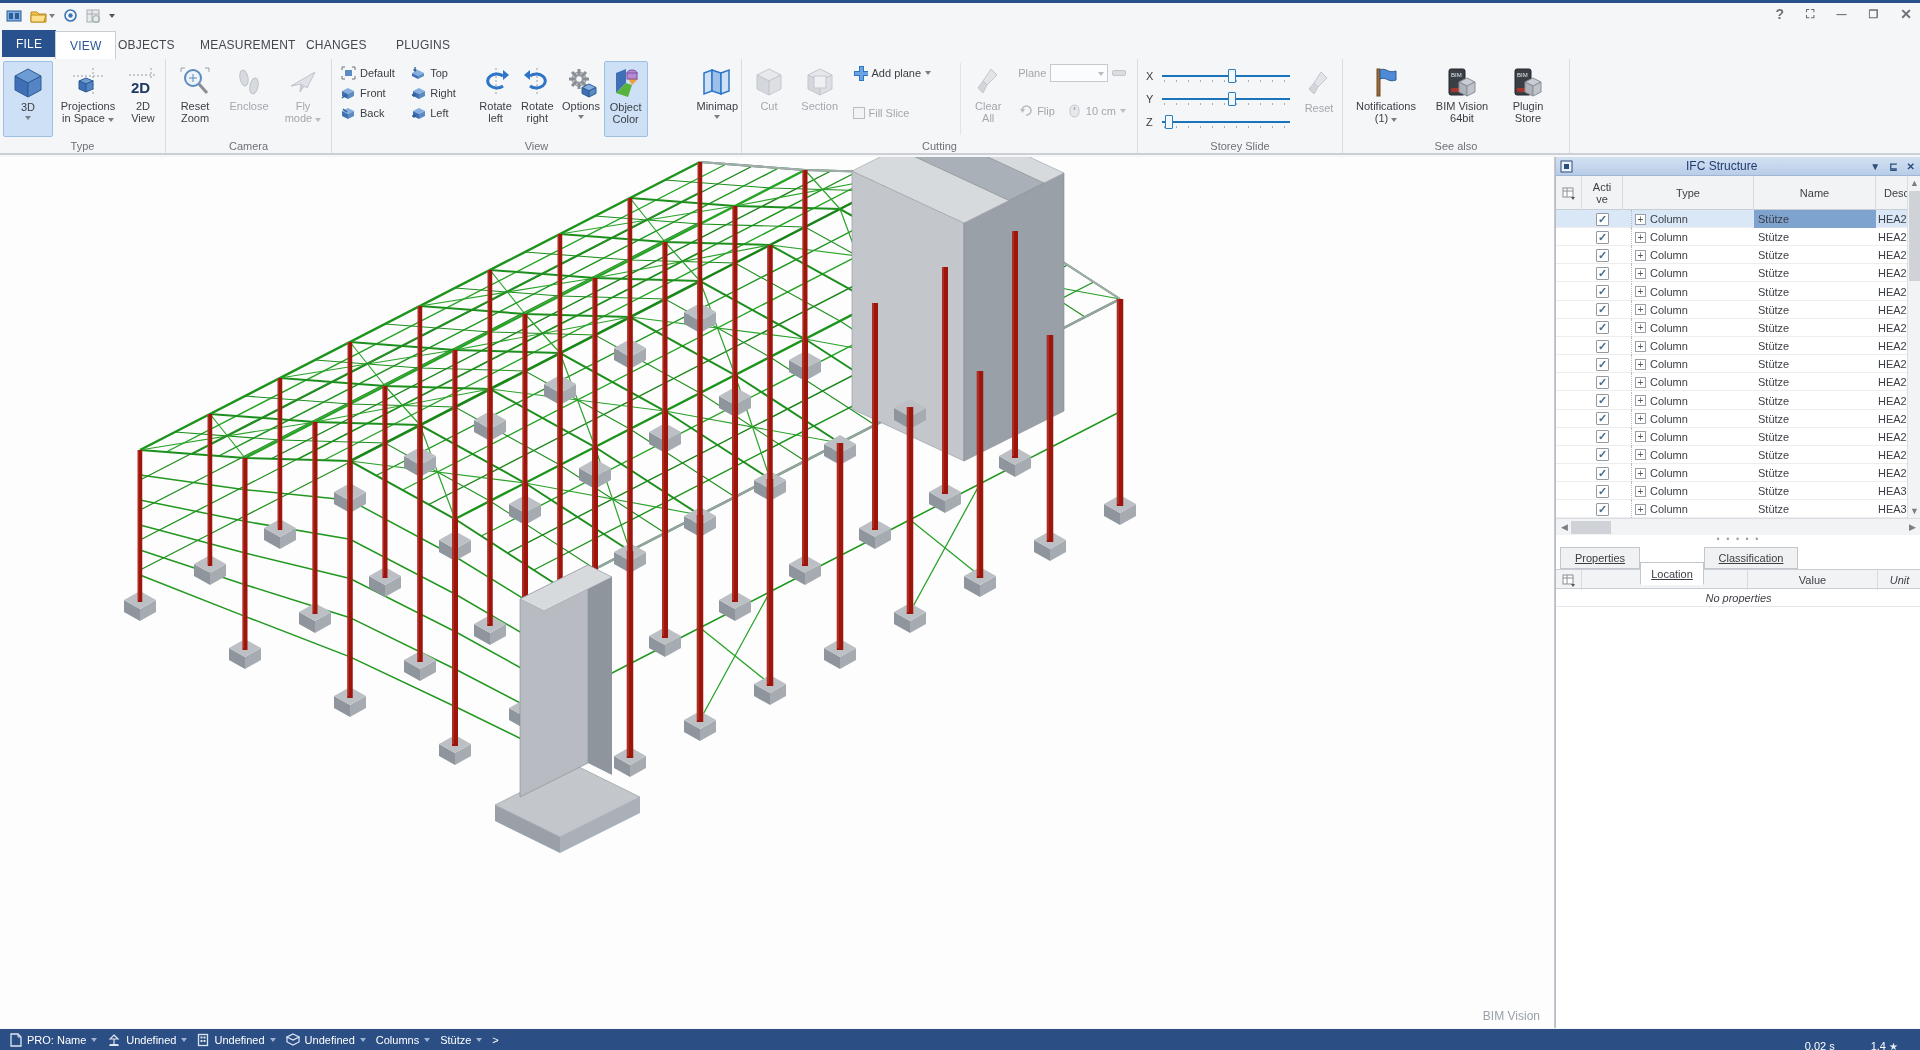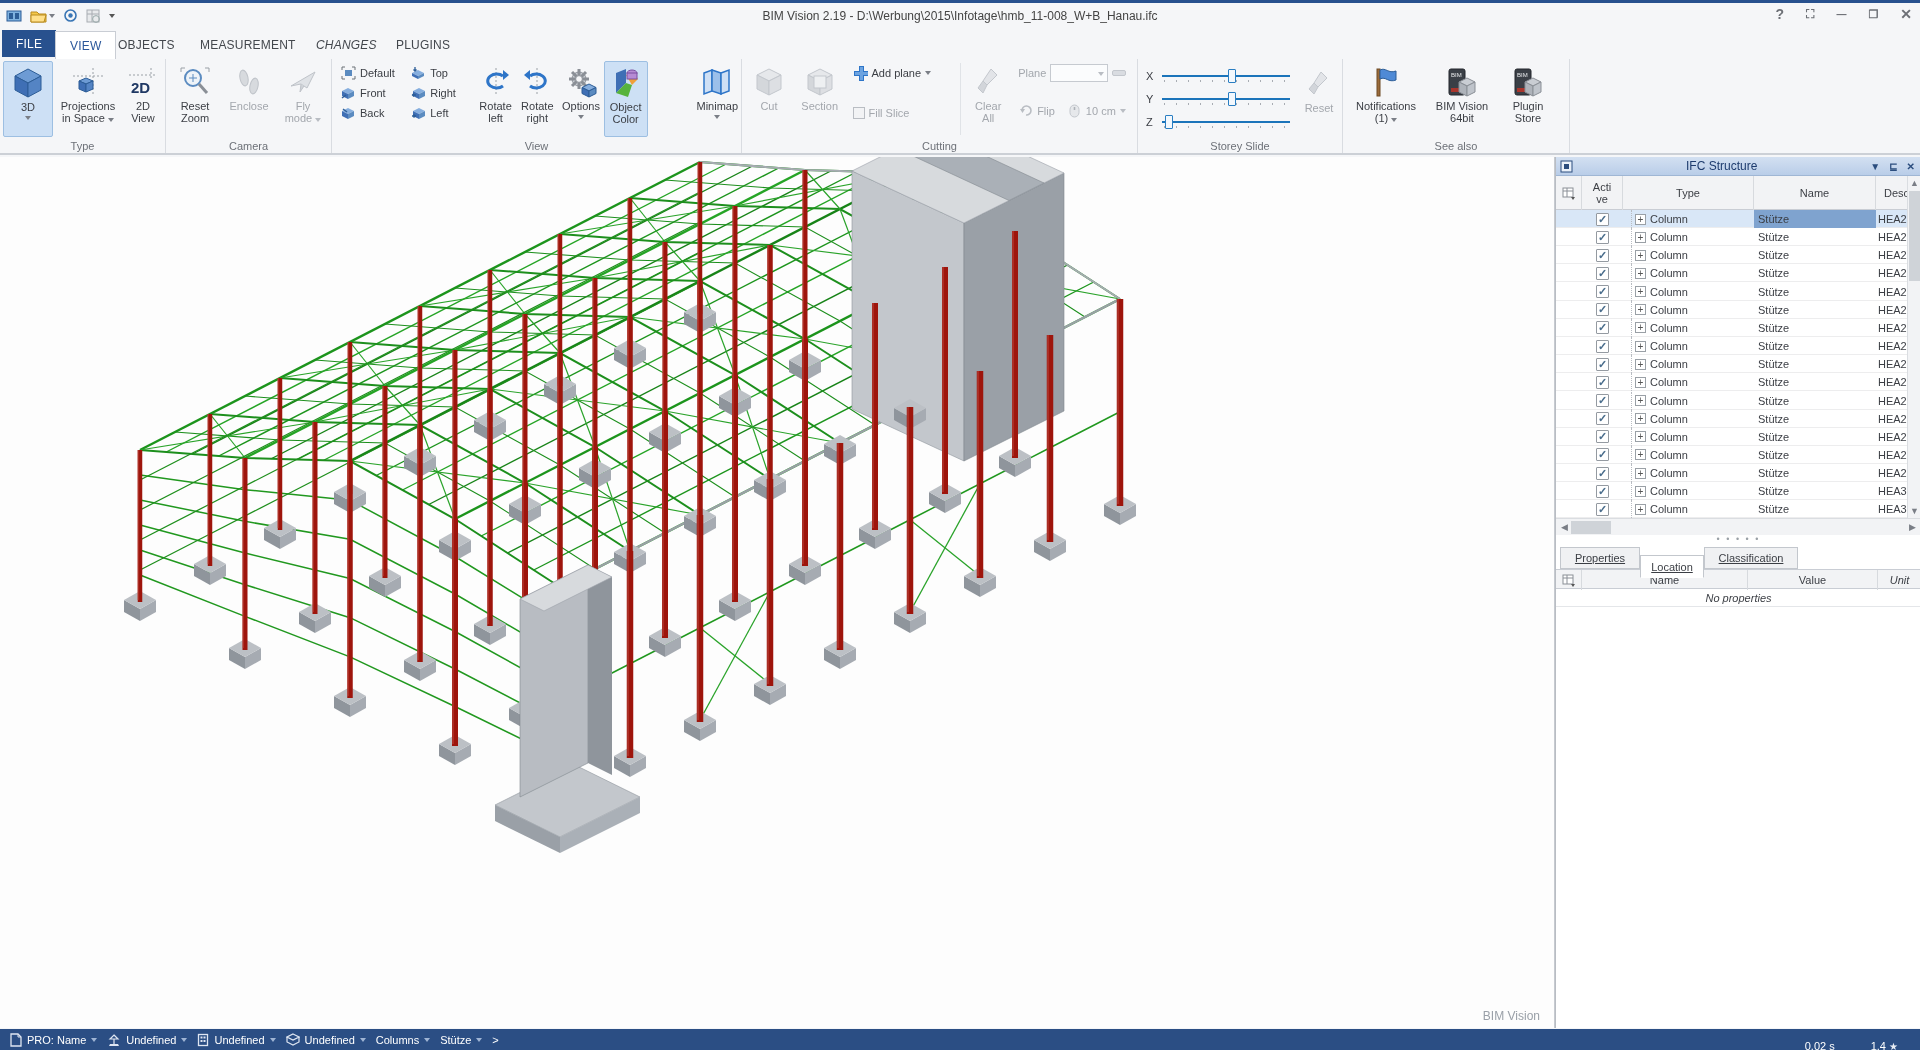--- a/index.html
+++ b/index.html
@@ -137,36 +137,35 @@
     <span>
       <svg width="15" height="14">
           <rect x="1" y="1" width="12" height="12" fill="#e8eaec" stroke="#a8acb2"></rect>
           <line x1="1" y1="5" x2="13" y2="5" stroke="#a8acb2"></line>
           <line x1="6" y1="1" x2="6" y2="13" stroke="#a8acb2"></line>
           <circle cx="10" cy="10" r="3.4" fill="none" stroke="#9aa"></circle>
         </svg>
     </span>
     <span class="caret-s" style="border-top-color:#555;"></span>
   </div>
-  <div id="win-title">BIM Vision 2.19 - D:\Werbung\2015\Infotage\hmb_11-008_W+B_Hanau.ifc</div>
   <div id="win-ctrls">
     <span>?</span>
     <span style="font-size:12px;">⛶</span>
     <span style="font-size:10px;">—</span>
     <span style="font-size:11px;">❐</span>
     <span>✕</span>
   </div>
 </div>
 
 <div id="tabrow">
   <div class="rtab file" style="left:2px;">FILE</div>
   <div class="rtab active" style="left:55px;">VIEW</div>
   <div class="rtab" style="left:104px;">OBJECTS</div>
   <div class="rtab" style="left:186px;">MEASUREMENT</div>
-  <div class="rtab" style="left:302px;font-style:italic;">CHANGES</div>
+  <div class="rtab" style="left:292px;">CHANGES</div>
   <div class="rtab" style="left:382px;">PLUGINS</div>
 </div>
 
 <div id="ribbon">
 
   <div class="rgroup" style="width:166px;">
     <div class="gitems" style="padding-left:3px; gap:4px;">
       <div class="bigbtn hl">
         <span class="bicon">
           <svg width="30" height="32">
@@ -1183,21 +1182,21 @@
     <span class="sarrow" style="bottom:0;">▼</span>
   </div>
   <div id="hscroll">
     <span class="sarrow" style="left:2px; top:1px;">◀</span>
     <div id="hthumb"></div>
     <span class="sarrow" style="left:auto; right:2px; top:1px;">▶</span>
   </div>
   <div id="splitdots">• • • • •</div>
   <div id="ptabs">
     <div class="ptab" style="left:4px; width:80px;">Properties</div>
-    <div class="ptab active" style="left:84px; width:64px; top:9px; height:23px;">Location</div>
+    <div class="ptab active" style="left:84px; width:64px; top:16px; height:23px;">Location</div>
     <div class="ptab" style="left:148px; width:94px;">Classification</div>
   </div>
   <div id="props-header">
     <div class="hcell" style="left:0; width:26px; height:20px;">
       <svg width="14" height="13">
           <rect x="1" y="1" width="10" height="9" fill="#fff" stroke="#8a8f96"></rect>
           <line x1="1" y1="4" x2="11" y2="4" stroke="#8a8f96"></line>
           <line x1="5" y1="1" x2="5" y2="10" stroke="#8a8f96"></line>
           <polygon points="9,10 13,10 11,13" fill="#555"></polygon>
         </svg>

